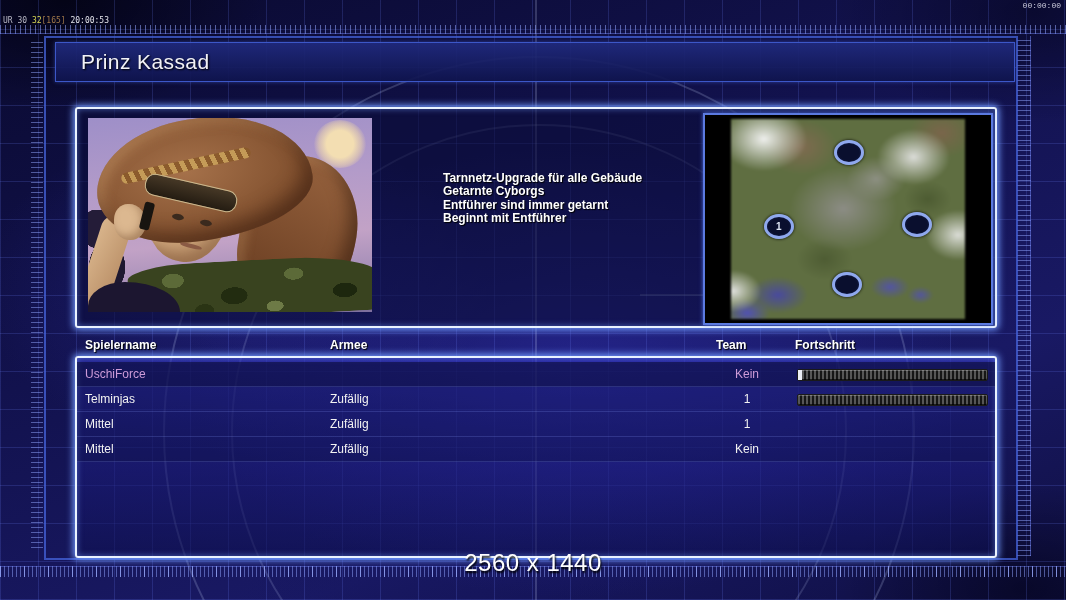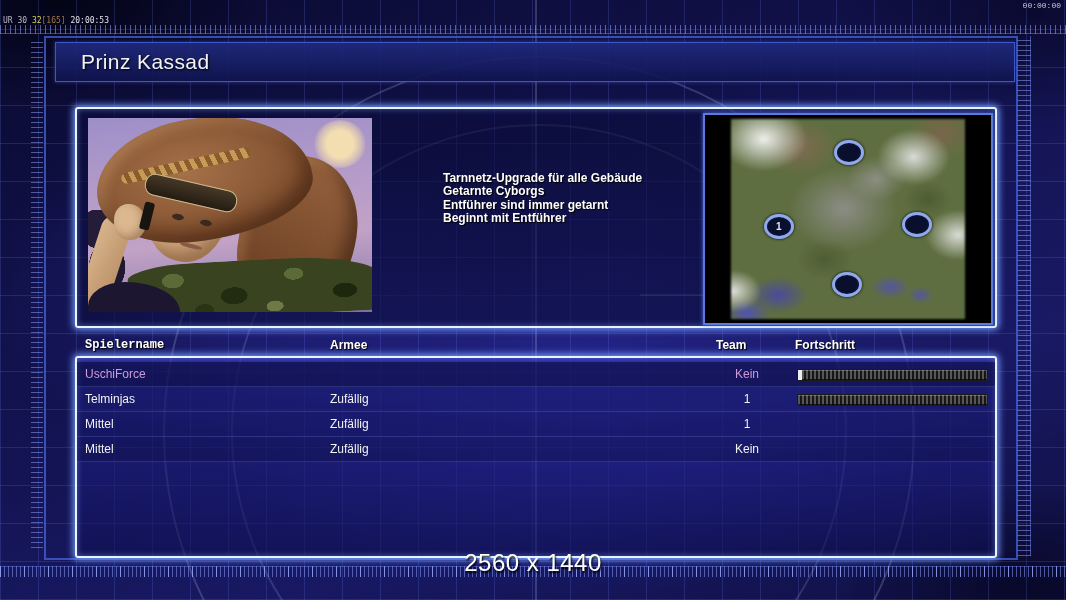--- a/index.html
+++ b/index.html
@@ -123,21 +123,21 @@
       radial-gradient(30px 18px at 68% 84%, rgba(82,82,172,.9), transparent 65%),
       radial-gradient(20px 13px at 81% 88%, rgba(82,82,172,.85), transparent 65%),
       radial-gradient(40px 30px at 40% 70%, rgba(74,88,48,.8), transparent 70%),
       radial-gradient(34px 26px at 84% 40%, rgba(70,84,44,.7), transparent 70%);}
   .spawn{position:absolute;width:24px;height:19px;margin:-11px 0 0 -14px;border-radius:50%;
     background:radial-gradient(#0a0f2e 58%, #19295c);border:3px solid #8fa8ee;box-shadow:0 0 3px #000;
     display:flex;align-items:center;justify-content:center;}
   .spawn .lbl{font-size:10px;font-weight:bold;color:#dfe6f5;line-height:1;}
   
   .col-h{position:absolute;top:338px;z-index:5;font-size:12px;font-weight:bold;color:#fff;text-shadow:1px 1px 1px #000;}
-  .h-name{left:85px;font-family:Liberation Mono, monospace;} .h-army{left:330px;} .h-team{left:716px;} .h-prog{left:795px;}
+  .h-name{left:85px;} .h-army{left:330px;} .h-team{left:716px;} .h-prog{left:795px;}
   
   .rows{position:absolute;left:0;top:4px;width:100%;}
   .trow{position:relative;height:24px;line-height:24px;font-size:12px;color:#f2f2f2;
     background:rgba(8,10,45,.28);border-bottom:1px solid rgba(140,160,255,.20);padding-left:28px;}
   .trow.hl{background:rgba(8,10,45,.55);}
   .c-name{position:absolute;left:8px;} .c-army{position:absolute;left:253px;}
   .c-team{position:absolute;left:620px;width:100px;text-align:center;}
   .c-prog{position:absolute;left:720px;top:7px;width:189px;height:10px;border:1px solid #1a1a1a;border-radius:2px;
     background:repeating-linear-gradient(90deg,#565656 0 2px,#161616 2px 4px);
     box-shadow:inset 0 1px 0 rgba(255,255,255,.25), inset 0 -1px 0 rgba(0,0,0,.65);}

